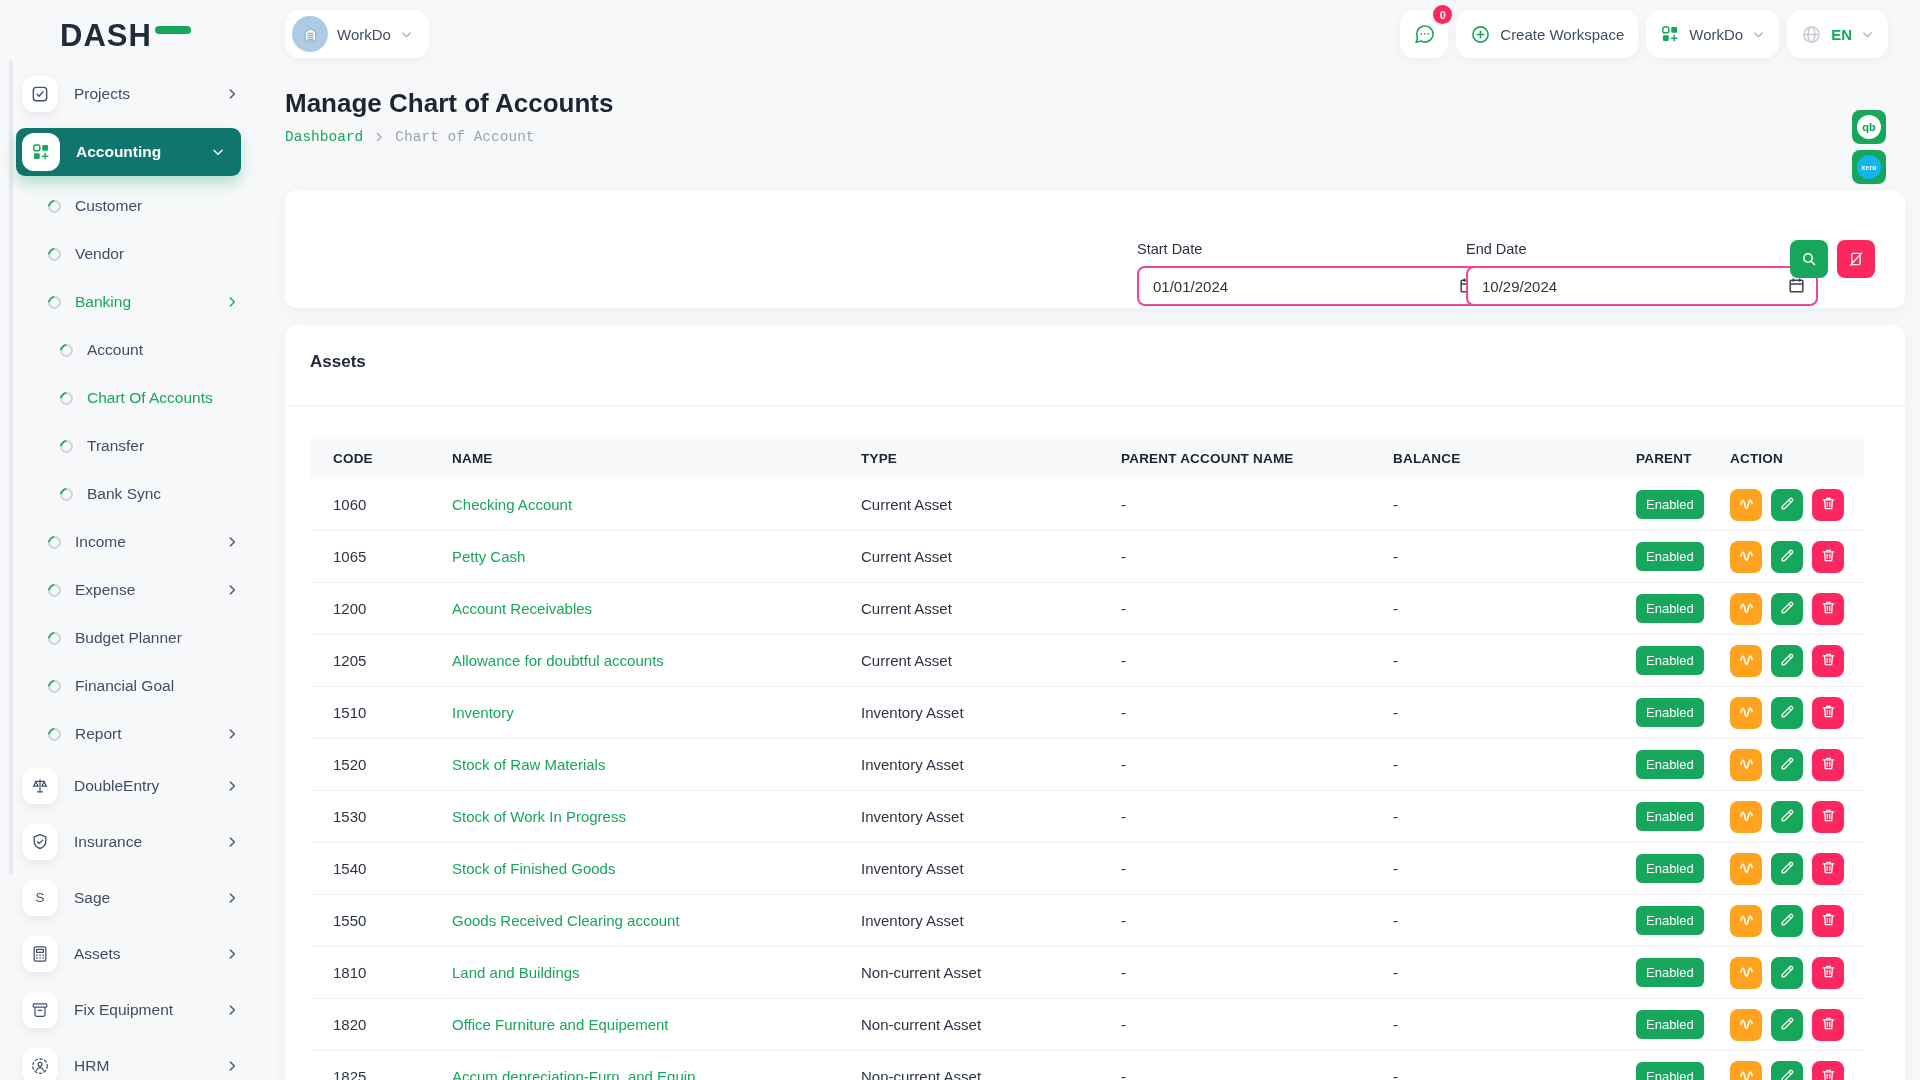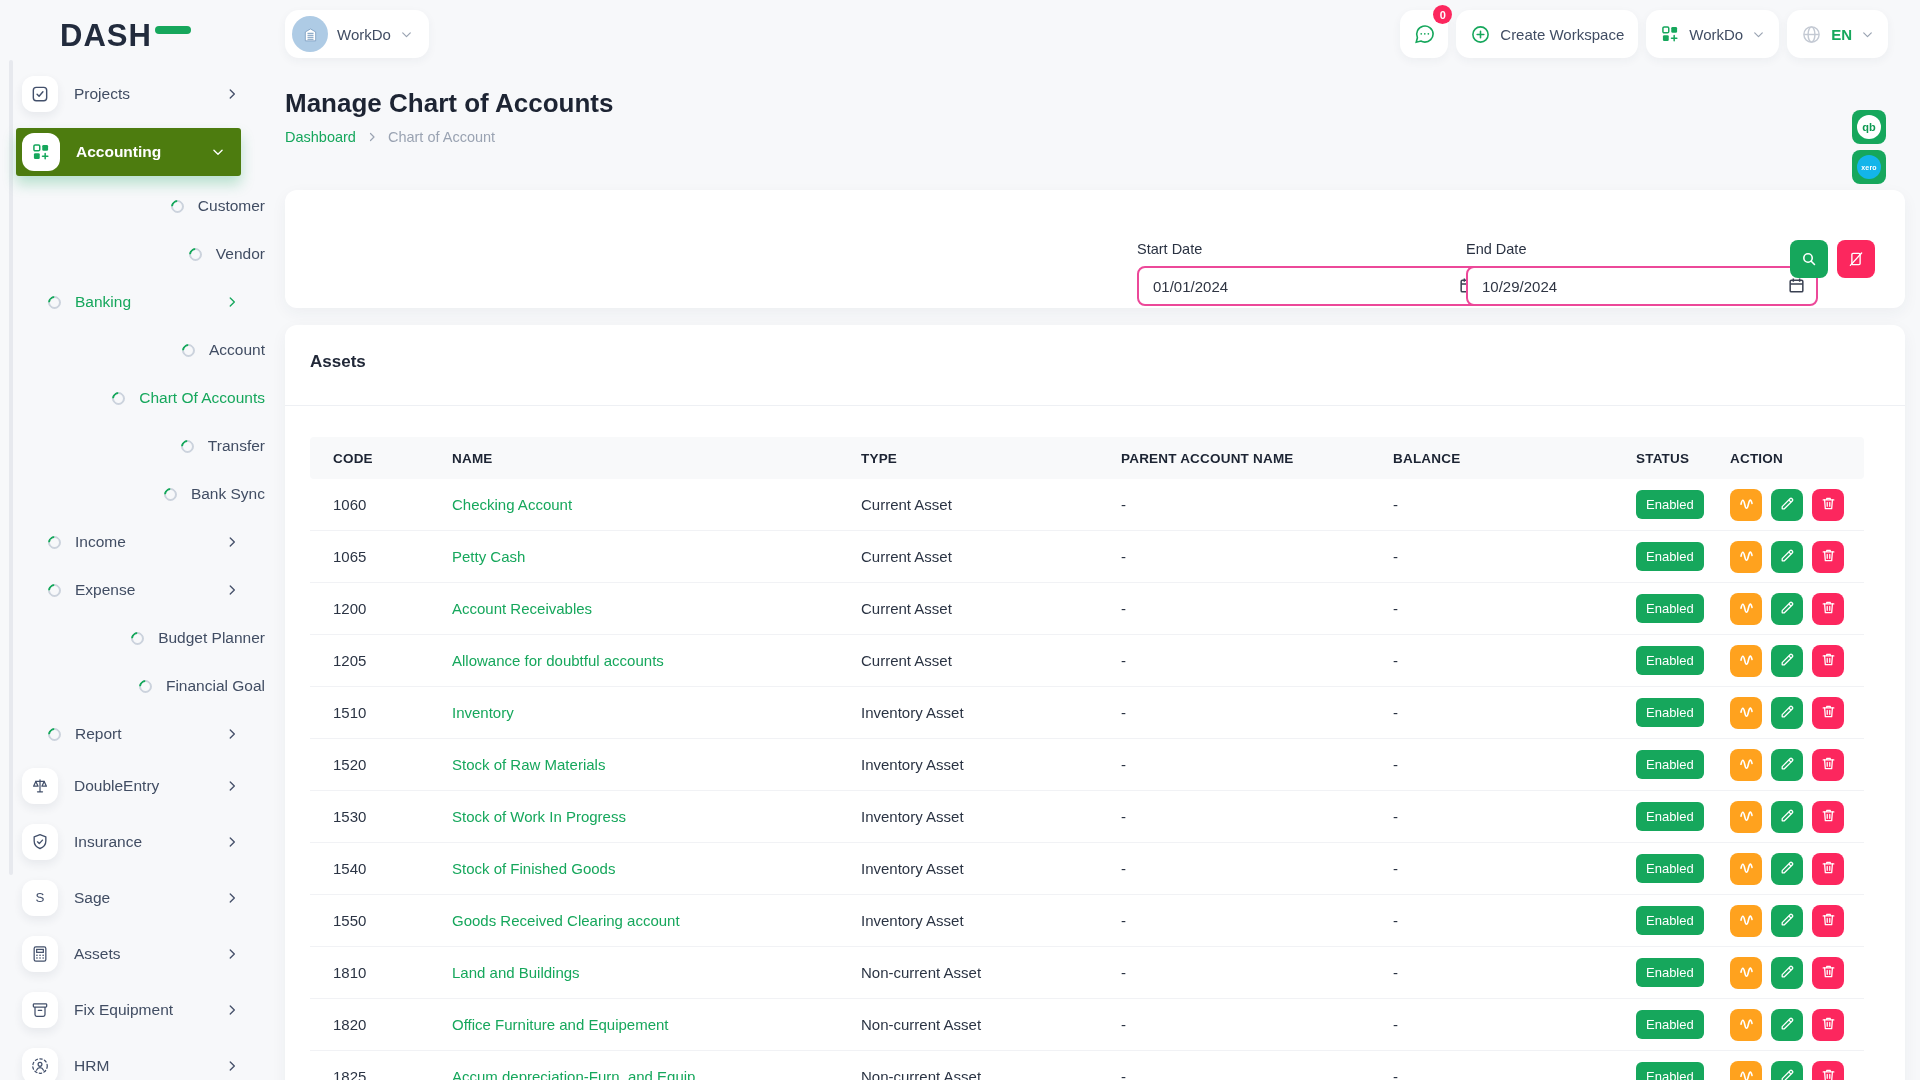--- a/index.html
+++ b/index.html
@@ -8,50 +8,50 @@
     background:#f7f8fa;font-family:"Liberation Sans",sans-serif;color:#2b3444;
     -webkit-font-smoothing:antialiased;
   }
   
   .sidebar{position:absolute;left:0;top:0;width:265px;height:1080px;background:#f7f8fa;z-index:5;}
   .sidebar-scrollbar{position:absolute;left:9px;top:60px;width:4px;height:815px;background:#e7e9ee;border-radius:3px;}
   .logo{position:absolute;left:60px;top:20px;display:flex;align-items:flex-start;cursor:pointer;}
   .logo-text{font-size:31px;font-weight:800;color:#222b3d;letter-spacing:1px;line-height:1;}
   .logo-dash{display:inline-block;width:36px;height:8px;background:#16a75c;border-radius:4px;margin-left:3px;margin-top:6px;}
   .nav{position:absolute;left:0;top:66px;width:265px;display:flex;flex-direction:column;}
-  .nav-item{display:flex;align-items:center;cursor:pointer;justify-content:flex-end;}
+  .nav-item{display:flex;align-items:center;cursor:pointer;}
   .nav-item.dot{height:48px;padding-left:48px;}
   .nav-item.dot.sub{padding-left:60px;}
   .nav-item.big{height:56px;padding-left:22px;}
   .nav-ic{width:36px;height:36px;background:#fff;border-radius:12px;display:flex;align-items:center;justify-content:center;box-shadow:0 4px 10px rgba(44,54,80,.08);flex:0 0 auto;}
   .bullet{width:9px;height:9px;border:2px solid #ccd3dd;border-top-color:#16a75c;border-radius:50%;transform:rotate(-45deg);flex:0 0 auto;}
   .nav-label{margin-left:14px;font-size:15.5px;color:#414d63;}
   .nav-item.big .nav-label{margin-left:16px;}
   .nav-item.hl .nav-label{color:#16a75c;}
   .nav-chev{margin-left:auto;margin-right:26px;color:#46516a;display:flex;}
   .nav-item.hl .nav-chev{color:#16a75c;}
-  .nav-item.pill{background:#4d7c0f;border-radius:3px;margin:6px 24px 6px 16px;height:48px;padding-left:6px;box-shadow:0 8px 14px rgba(22,167,92,.28);}
+  .nav-item.pill{background:#0f766e;border-radius:9px;margin:6px 24px 6px 16px;height:48px;padding-left:6px;box-shadow:0 8px 14px rgba(22,167,92,.28);}
   .nav-item.pill .nav-ic{width:38px;height:38px;box-shadow:none;}
   .nav-item.pill .nav-label{color:#fff;font-weight:700;}
   .nav-item.pill .nav-chev{color:#fff;margin-right:16px;}
   .rot90{transform:rotate(90deg);}
   
   .main{position:absolute;left:265px;top:0;width:1655px;height:1080px;}
   .pillbox{height:48px;background:#fff;border-radius:14px;box-shadow:0 3px 10px rgba(44,54,80,.05);display:flex;align-items:center;padding:0 14px;gap:9px;font-size:15px;color:#414d63;cursor:pointer;box-sizing:border-box;}
   .workspace-pill{position:absolute;left:20px;top:10px;padding:0 16px 0 7px;}
   .ws-avatar{width:36px;height:36px;border-radius:50%;background:#aecbe5;display:flex;align-items:center;justify-content:center;}
   .topbar-right{position:absolute;right:32px;top:10px;display:flex;gap:8px;}
   .iconbtn{position:relative;width:48px;justify-content:center;padding:0;}
   .msg-badge{position:absolute;top:-5px;right:-4px;min-width:19px;height:19px;border-radius:10px;background:#fc275e;color:#fff;font-size:11px;display:flex;align-items:center;justify-content:center;font-weight:700;}
   .green-txt{color:#16a75c;font-weight:700;}
   .chev-gray{color:#9aa3b2;display:flex;}
   
   .page-head{position:absolute;left:20px;top:88px;}
   .page-title{margin:0;font-size:26px;font-weight:600;color:#1d2433;}
-  .breadcrumb{display:flex;align-items:center;gap:10px;margin-top:10px;font-size:14.5px;}
+  .breadcrumb{display:flex;align-items:center;gap:10px;margin-top:10px;font-size:14.5px;font-family:Liberation Mono, monospace;}
   .bc-home{color:#16a75c;cursor:pointer;}
   .bc-current{color:#9aa3b2;}
   .page-actions{position:absolute;top:110px;right:34px;display:flex;gap:6px;flex-direction:column;}
   .sq-btn{width:34px;height:34px;border:none;border-radius:8px;background:#16a75c;display:flex;align-items:center;justify-content:center;cursor:pointer;padding:0;}
   .qb-circle{width:24px;height:24px;background:#fff;border-radius:50%;color:#0f9a52;font-size:11px;font-weight:800;display:flex;align-items:center;justify-content:center;}
   .xero-circle{width:24px;height:24px;background:#13b5ea;border-radius:50%;color:#fff;font-size:7px;font-weight:700;display:flex;align-items:center;justify-content:center;letter-spacing:.2px;}
   
   .card{position:absolute;background:#fff;border-radius:12px;box-shadow:0 5px 16px rgba(44,54,80,.05);}
   .filter-card{left:20px;top:190px;width:1620px;height:118px;}
   .f-field{position:absolute;top:21px;}
@@ -430,21 +430,21 @@
   <div class="card assets-card">
     <div class="section-title">Assets</div>
     <div class="card-divider"></div>
     <div class="tbl">
       <div class="tgrid tbl-header">
           <div class="th">CODE</div>
           <div class="th">NAME</div>
           <div class="th">TYPE</div>
           <div class="th">PARENT ACCOUNT NAME</div>
           <div class="th">BALANCE</div>
-          <div class="th">STATUS</div>
+          <div class="th">PARENT</div>
           <div class="th">ACTION</div>
         </div>
       <div class="tbl-body">
           <div class="tgrid tbl-row">
             <div class="cell">1060</div>
             <div class="cell cell-name">Checking Account</div>
             <div class="cell">Current Asset</div>
             <div class="cell">-</div>
             <div class="cell">-</div>
             <div class="cell"><span class="status-badge">Enabled</span></div>

